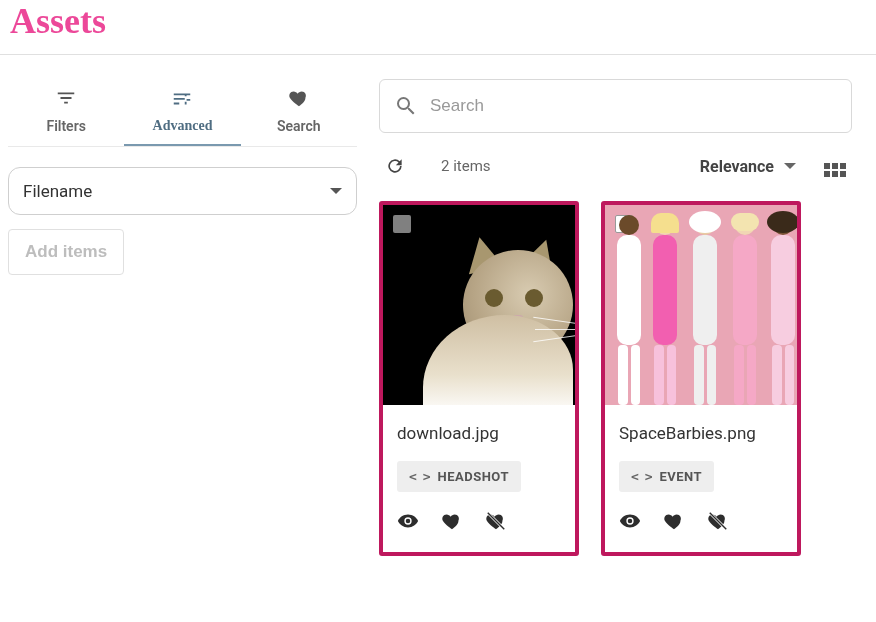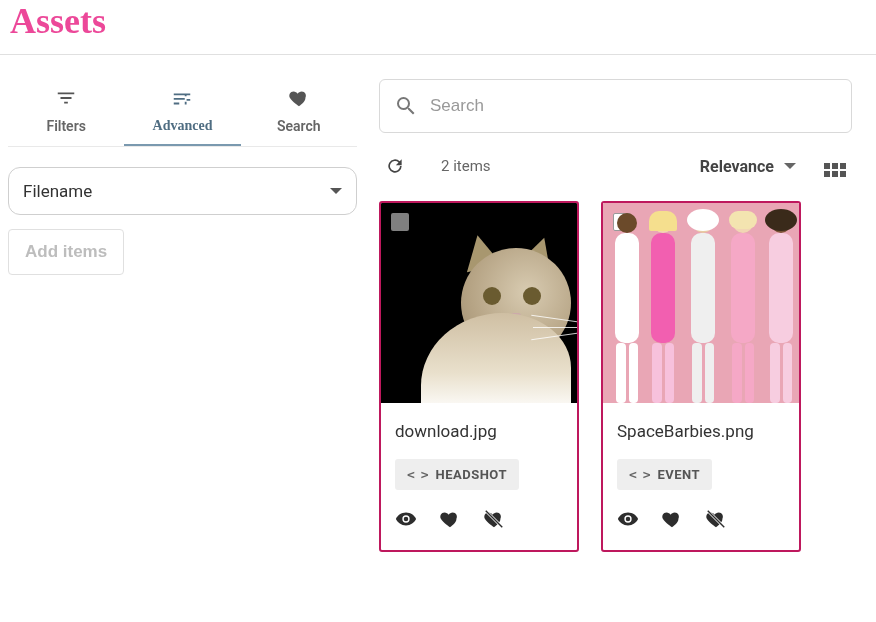--- a/index.html
+++ b/index.html
@@ -139,21 +139,21 @@
     border-top: 6px solid #666;
   }
   .grid-icon { display:inline-flex; gap:2px; flex-wrap:wrap; width:22px;}
   .grid-icon span{ width:6px; height:6px; background:#555;}
   .cards {
     display: flex;
     gap: 22px;
   }
   .card {
     width: 200px;
-    border: 2px solid #be185d;
+    border: 4px solid #be185d;
     border-radius: 3px;
     background:#fff;
     overflow:hidden;
     display:flex; flex-direction:column;
   }
   .thumb {
     width: 200px;
     height: 200px;
     position: relative;
     display:block;

